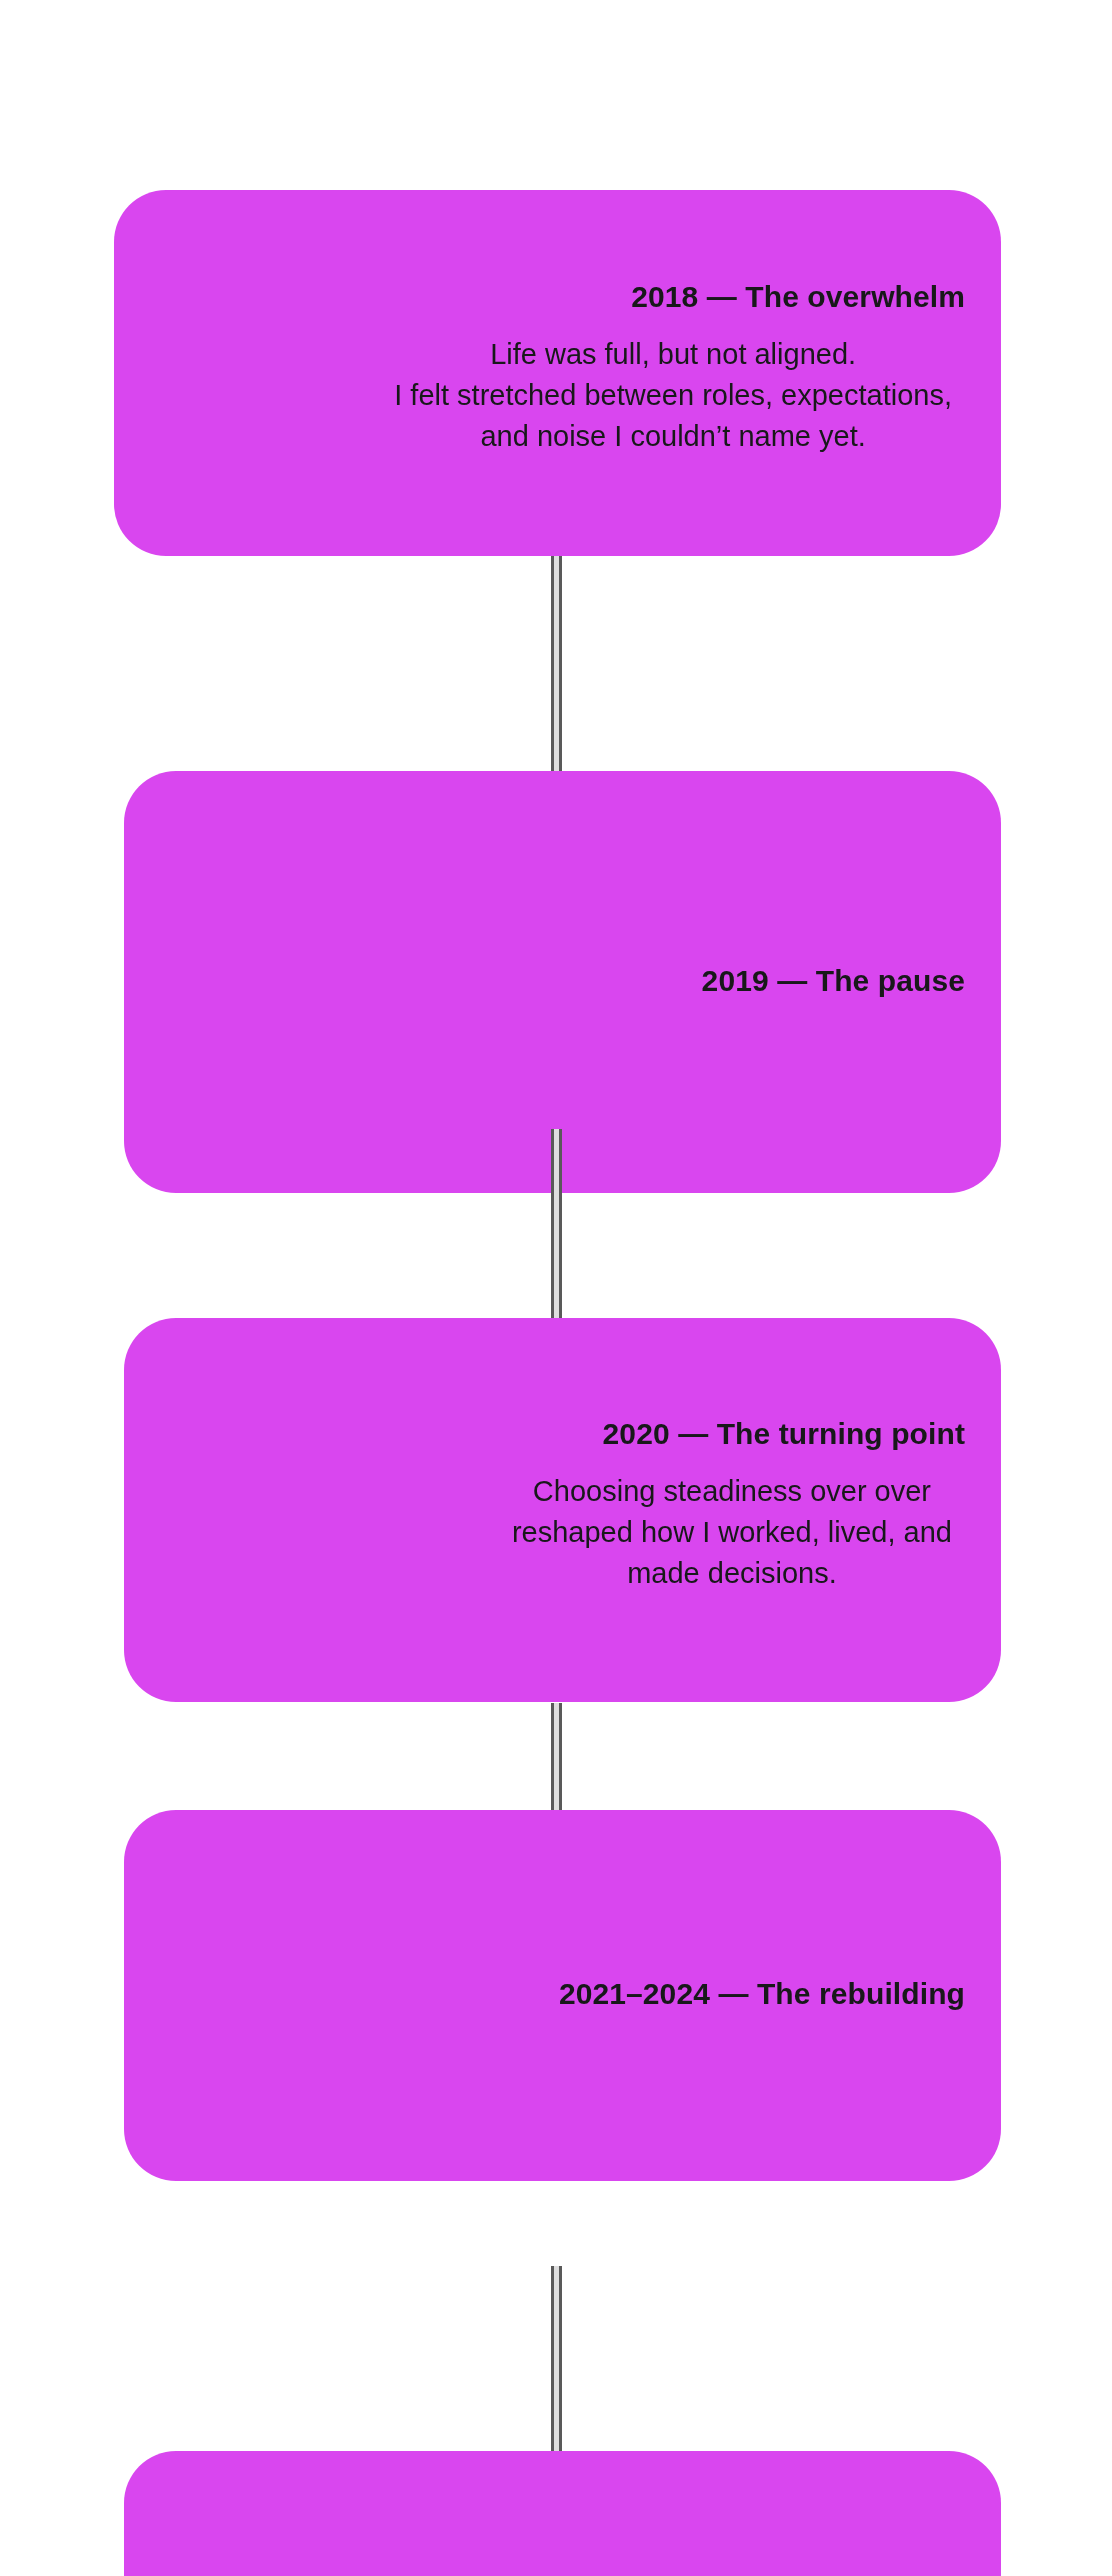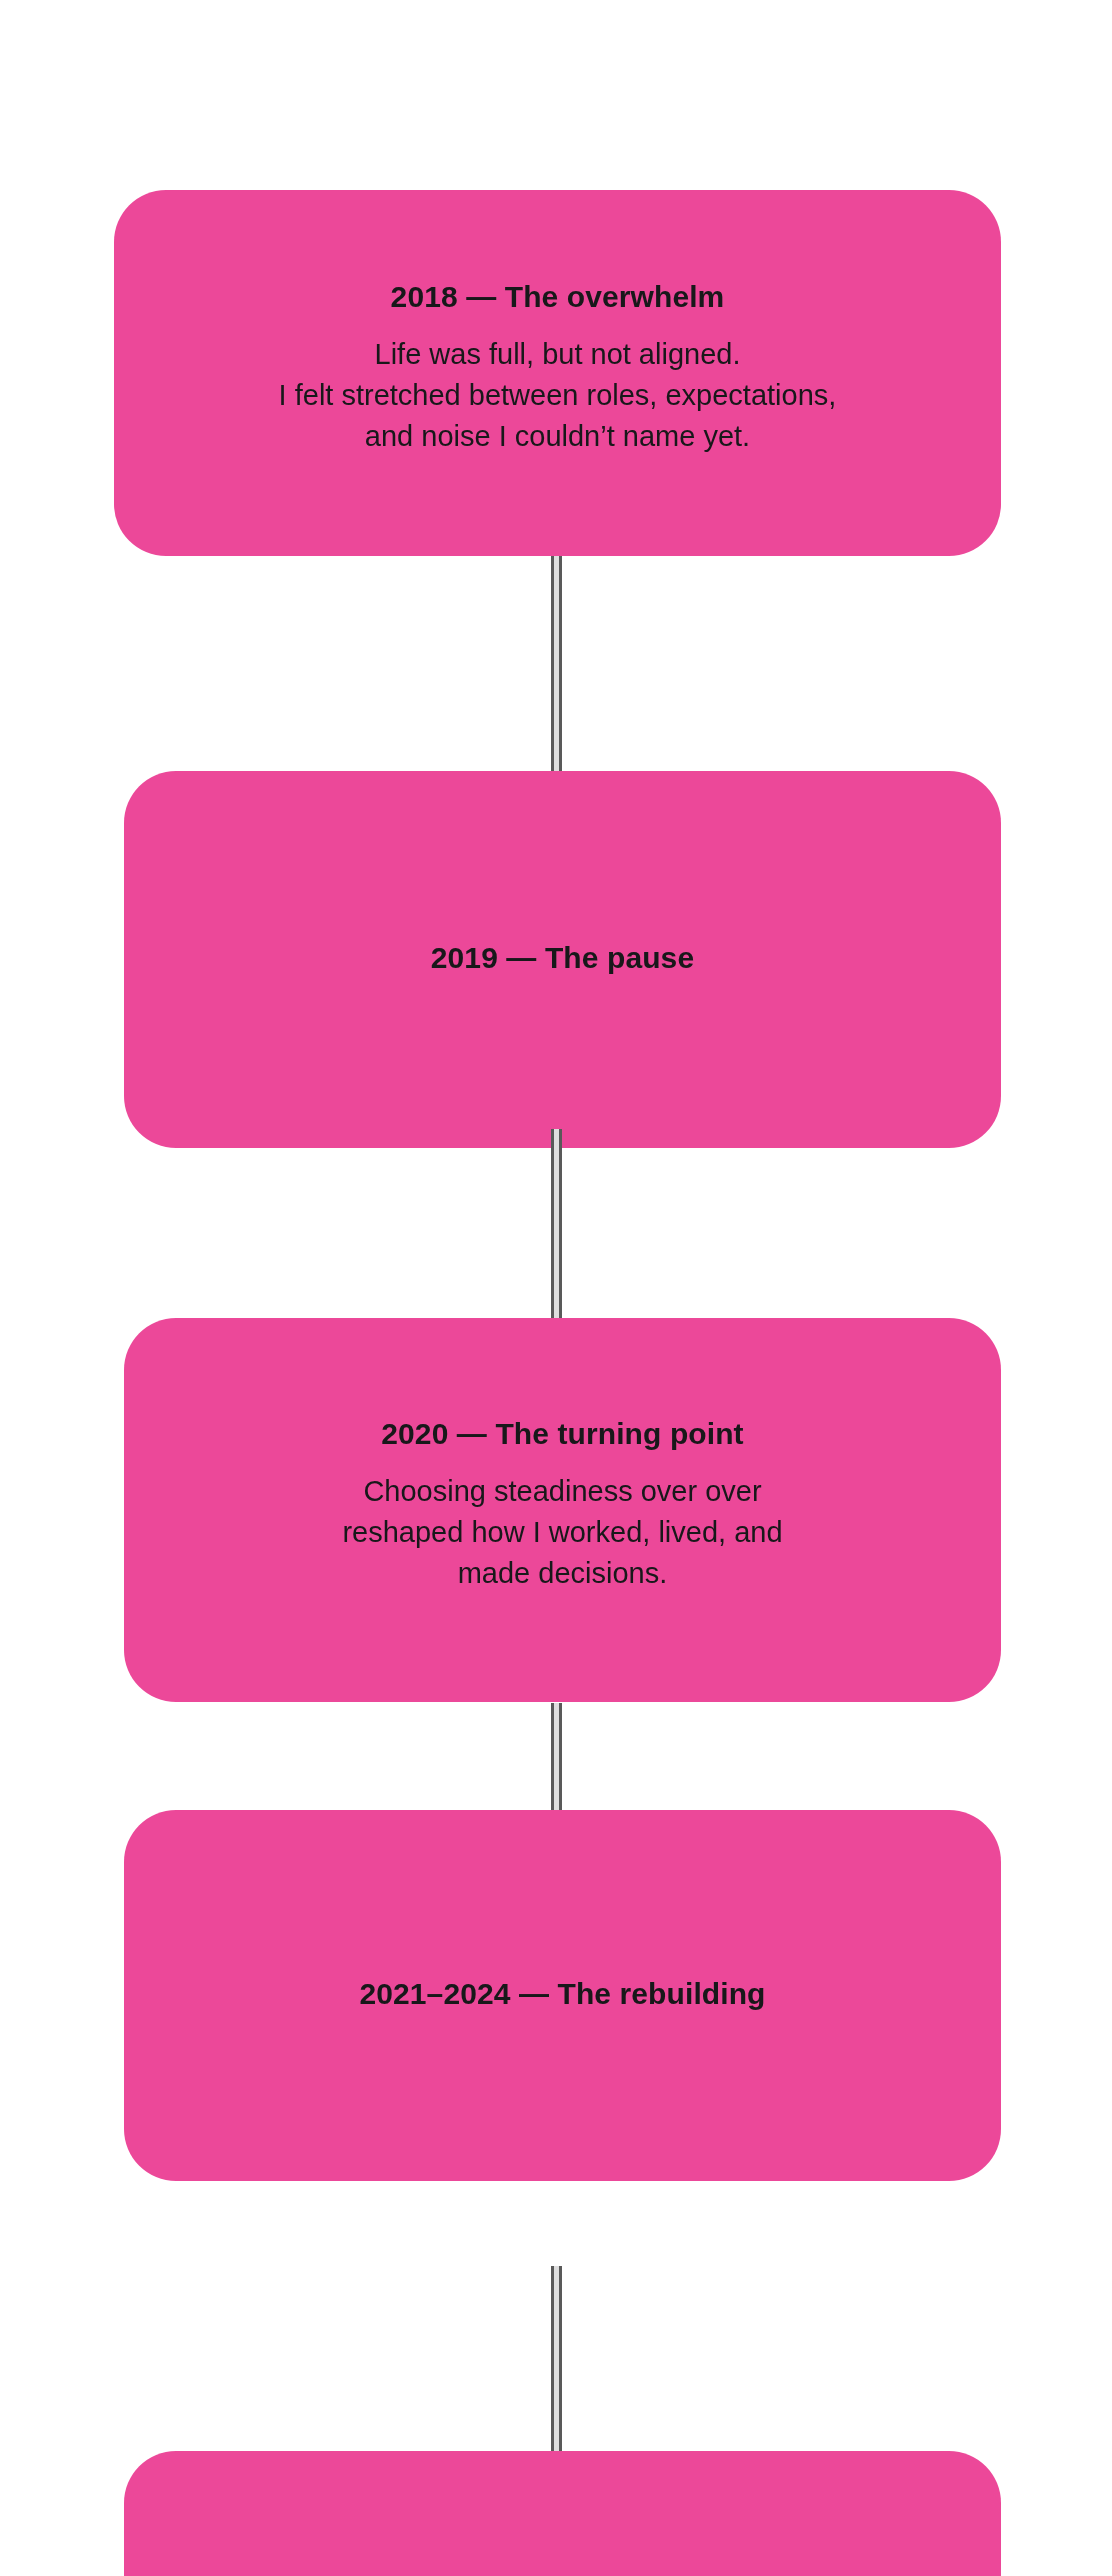--- a/index.html
+++ b/index.html
@@ -28,26 +28,26 @@
     background: #dedede;
     border-left: 3.1px solid #595959;
     border-right: 3.1px solid #595959;
     box-sizing: border-box;
     left: 551px;
   }
 
   
   .card {
     position: absolute;
-    background: #ec4899;
+    background: #d946ef;
     border-radius: 52px;
     box-sizing: border-box;
     display: flex;
     flex-direction: column;
-    align-items: center;
+    align-items: flex-end;
     justify-content: center;
     text-align: center;
     padding: 15.5px 36px;
   }
 
   .card-title {
     font-size: 30px;
     font-weight: bold;
     color: #18181a;
     line-height: 1.42;
@@ -60,21 +60,21 @@
     font-size: 29px;
     font-weight: normal;
     color: #18181a;
     line-height: 1.42;
     margin: 13px;
     white-space: pre-line;
   }
 
   
   #card-0 { left: 114px; top: 190px;  width: 887px; height: 366px; }
-  #card-1 { left: 124px; top: 771px; width: 877px; height: 377px; }
+  #card-1 { left: 124px; top: 771px; width: 877px; height: 422px; }
   #card-2 { left: 124px; top: 1318px; width: 877px; height: 384px; }
   #card-3 { left: 124px; top: 1810px; width: 877px; height: 371px; }
   #card-4 { left: 124px; top: 2451px; width: 877px; height: 439px; }
 
   #connector-0 { top: 556px; height: 215px; }
   #connector-1 { top: 1129px; height: 189px; }
   #connector-2 { top: 1703px; height: 192px; }
   #connector-3 { top: 2266px; height: 185px; }
 </style>
 </head>

